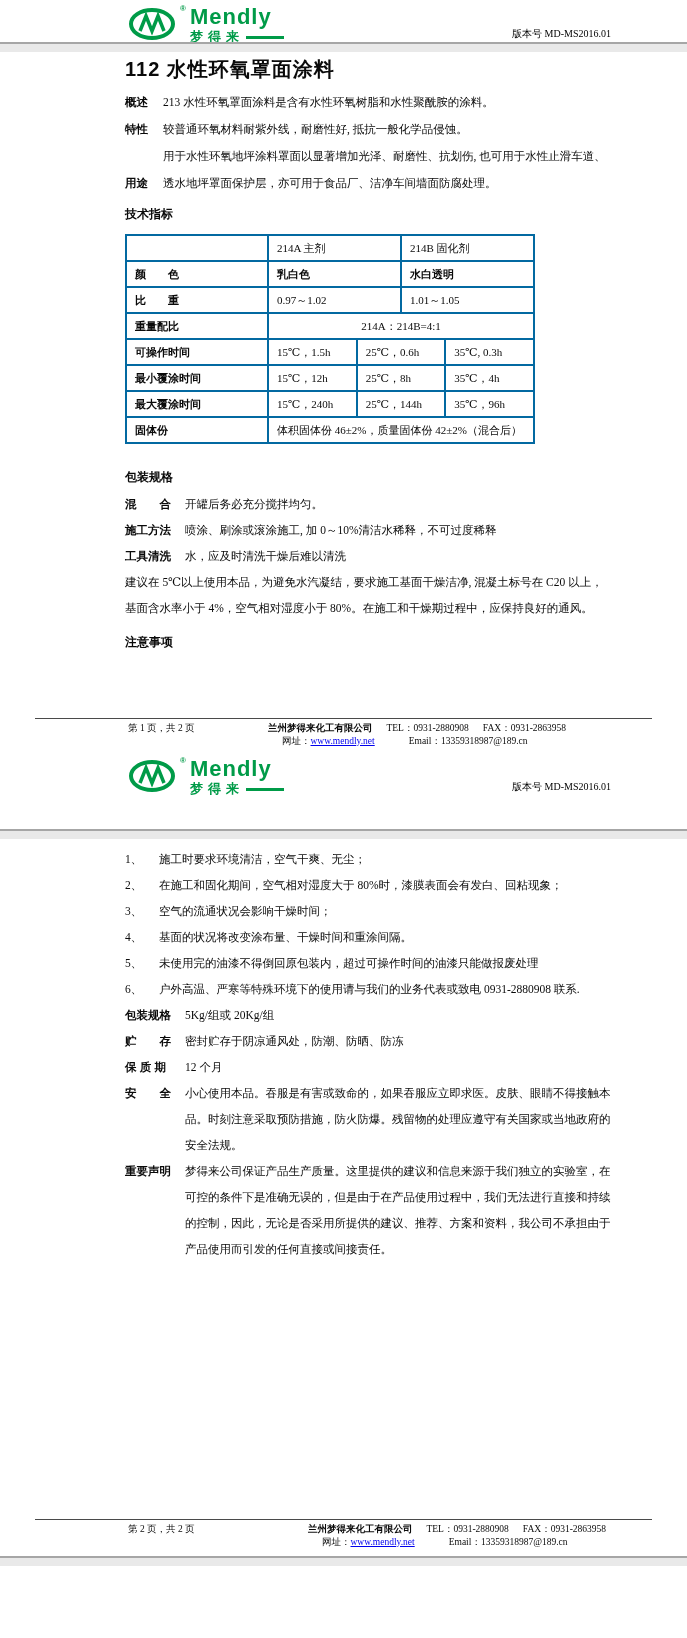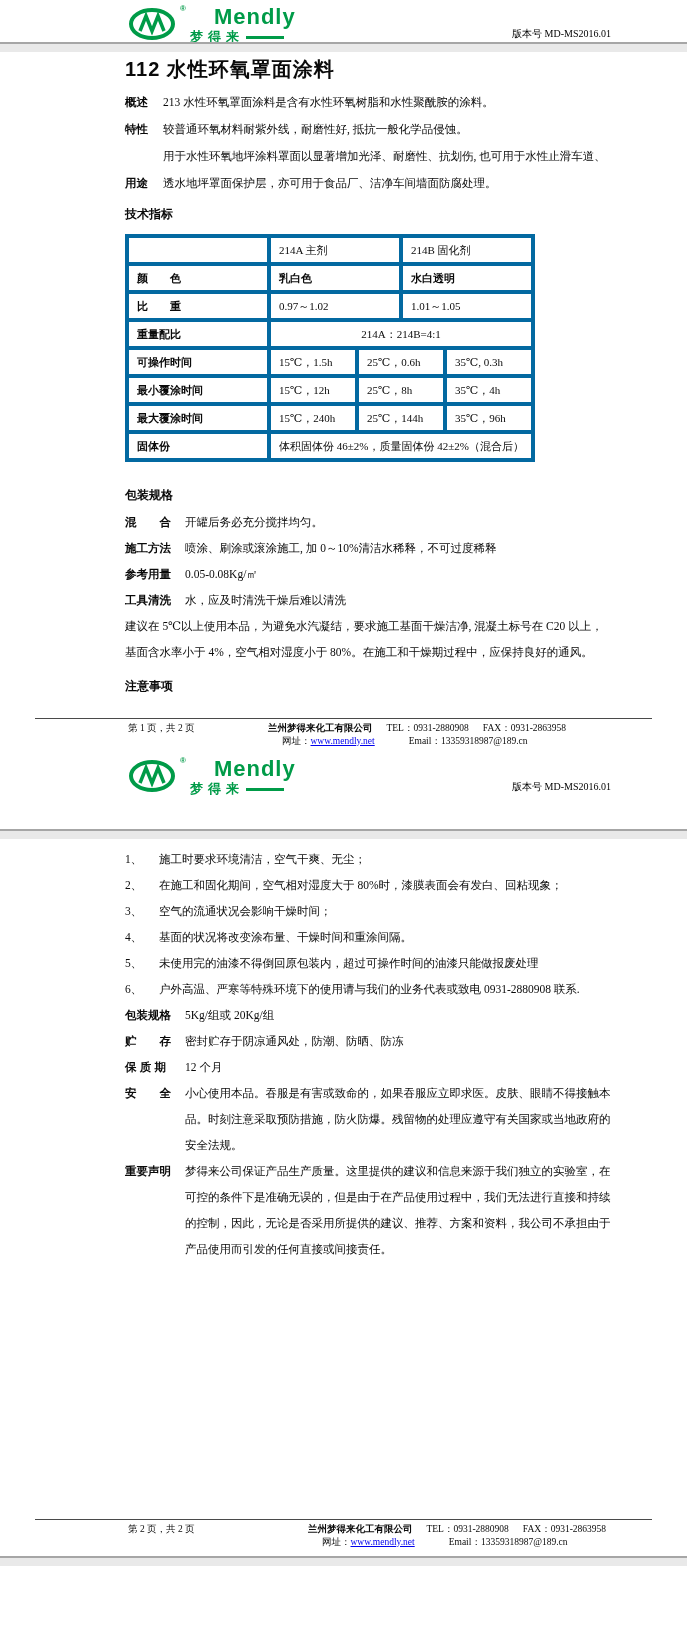--- a/index.html
+++ b/index.html
@@ -7,40 +7,40 @@
     width:687px;height:1638px;position:relative;background:#ffffff;
     font-family:"Liberation Serif","DejaVu Serif",serif;color:#0a0a0a;
     -webkit-font-smoothing:antialiased;
   }
   .abs{position:absolute;}
   
   .logo{display:flex;align-items:flex-start;gap:6px;position:absolute;}
   .logo-mark{display:block;}
   .logo-reg{color:#009b48;font-size:8px;font-weight:bold;position:relative;top:-2px;left:-4px;font-family:"Liberation Sans",sans-serif;}
   .logo-text{display:flex;flex-direction:column;line-height:1;margin-left:-6px;}
-  .logo-en{color:#009b48;font-family:"Liberation Sans",sans-serif;font-weight:800;font-size:22px;letter-spacing:1px;margin-left:24px;}
+  .logo-en{color:#009b48;font-family:"Liberation Sans",sans-serif;font-weight:800;font-size:22px;letter-spacing:1px;}
   .logo-cn-row{display:flex;align-items:center;margin-top:2px;}
   .logo-cn{color:#009b48;font-weight:bold;font-size:13px;letter-spacing:5px;font-family:Liberation Serif, serif;}
   .logo-underline{height:3px;background:#009b48;width:38px;margin-left:2px;margin-top:2px;}
   
   .version{font-size:10px;color:#000;}
   .page-band{position:absolute;left:0;width:687px;height:8px;background:#e9e9e9;border-top:2px solid #a6a6a6;}
   
   .content{position:absolute;left:125px;width:487px;font-size:11.5px;}
   .doc-title{font-family:"Liberation Sans",sans-serif;font-weight:bold;font-size:20px;line-height:26px;margin-bottom:7px;letter-spacing:1px;}
   .kv{display:flex;line-height:27px;align-items:flex-end;}
   .kv .k{font-family:"Liberation Sans",sans-serif;font-weight:bold;flex:0 0 38px;}
   .kv .v{flex:1;}
   .kv2{display:flex;line-height:26px;}
   .kv2 .k{font-family:"Liberation Sans",sans-serif;font-weight:bold;flex:0 0 60px;}
   .kv2 .v{flex:1;}
   .sec-heading{font-family:"Liberation Sans",sans-serif;font-weight:bold;line-height:27px;font-size:12px;}
   
   table.spec{border-collapse:collapse;width:410px;margin-top:6px;table-layout:fixed;}
-  table.spec td{border:4px solid #0369a1;height:24px;padding:0 0 0 8px;font-size:11px;vertical-align:middle;}
+  table.spec td{border:2px solid #0369a1;height:24px;padding:0 0 0 8px;font-size:11px;vertical-align:middle;}
   table.spec td.c{text-align:center;padding:0;}
   
   .footer-rule{position:absolute;left:35px;width:617px;border-top:1.5px solid #4a4a4a;}
   .footer{position:absolute;left:128px;width:500px;font-size:9.5px;line-height:13px;display:flex;}
   .footer .pg{flex:0 0 140px;padding-top:2px;}
   .footer .info{flex:1;}
   .footer .row1{display:flex;gap:14px;padding-top:2px;}
   .footer .co{font-weight:bold;}
   .footer .row2{display:flex;gap:34px;padding-left:14px;}
   .footer a{color:#0000ee;text-decoration:underline;}
@@ -146,24 +146,20 @@
 
   <div class="kv2">
     <span class="k">混　　合</span>
     <span class="v">开罐后务必充分搅拌均匀。</span>
   </div>
   <div class="kv2">
     <span class="k">施工方法</span>
     <span class="v">喷涂、刷涂或滚涂施工, 加 0～10%清洁水稀释，不可过度稀释</span>
   </div>
   <div class="kv2">
-    <span class="k">参考用量</span>
-    <span class="v">0.05-0.08Kg/㎡</span>
-  </div>
-  <div class="kv2">
     <span class="k">工具清洗</span>
     <span class="v">水，应及时清洗干燥后难以清洗</span>
   </div>
   <div class="kv2">
     <span class="v">建议在 5℃以上使用本品，为避免水汽凝结，要求施工基面干燥洁净, 混凝土标号在 C20 以上，基面含水率小于 4%，空气相对湿度小于 80%。在施工和干燥期过程中，应保持良好的通风。</span>
   </div>
 
   <div class="sec-heading" style="margin-top:8px;">注意事项</div>
 </div>
 

